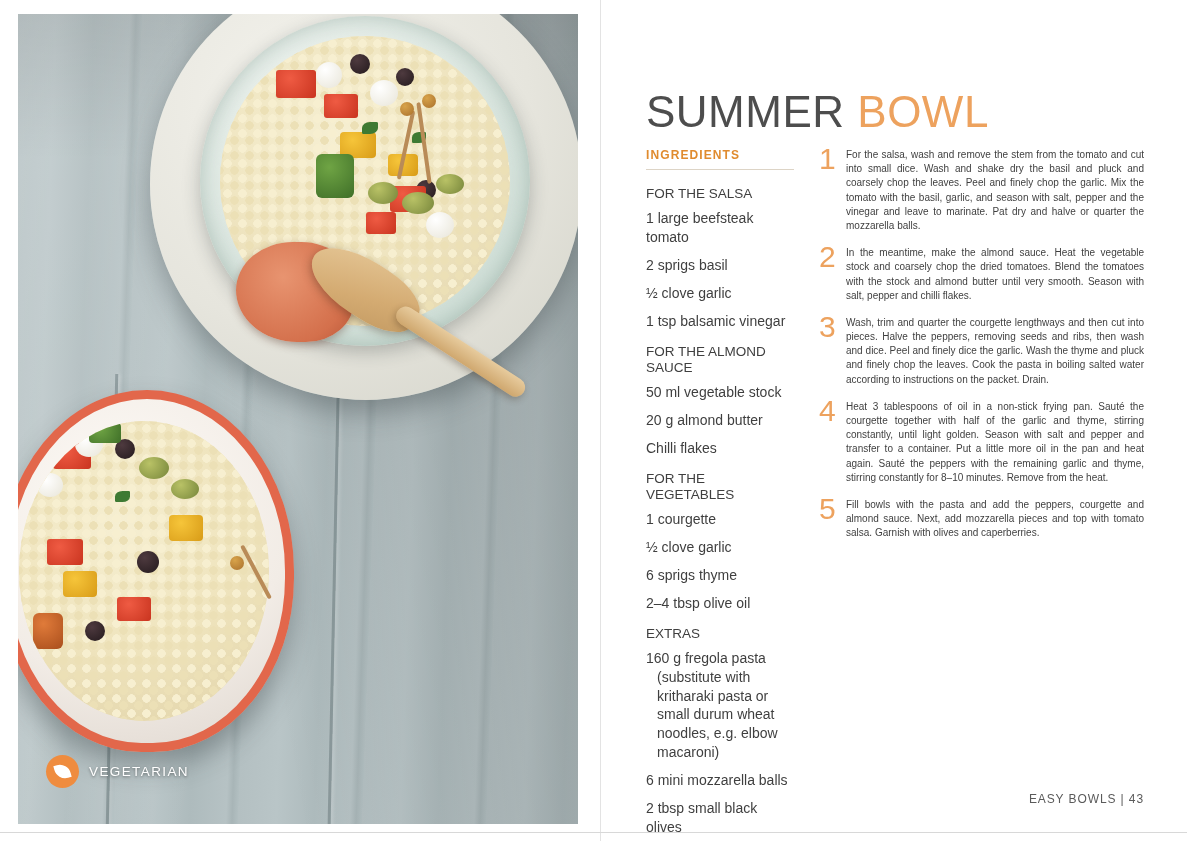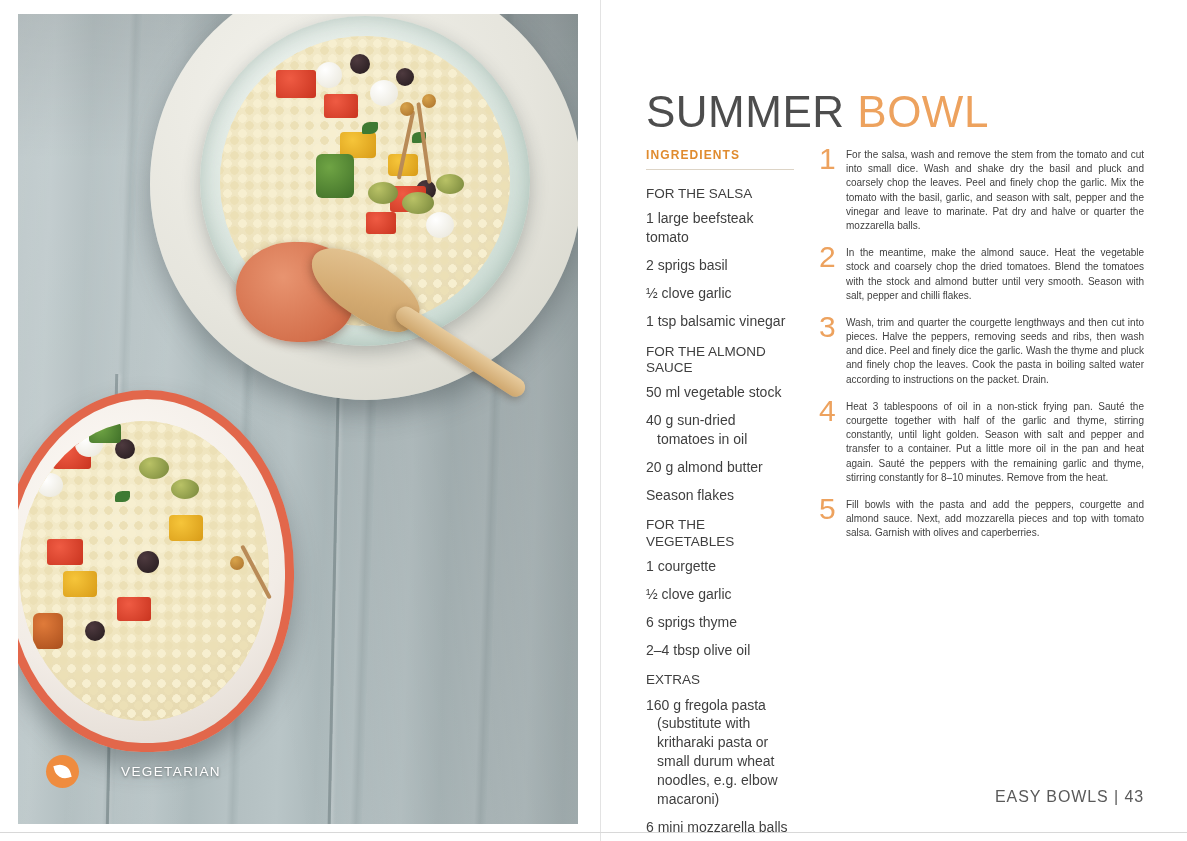--- a/index.html
+++ b/index.html
@@ -201,21 +201,20 @@
     background: #fff;
     border-radius: 0 75% 0 75%;
     transform: rotate(-15deg);
   }
   .veg-label {
     color: #ffffff;
     font-size: 13.5px;
     letter-spacing: 1.4px;
     font-weight: 400;
     text-shadow: 0 1px 3px rgba(0,0,0,0.45);
-    margin-left: 32px;
   }
 
   
   .text-page {
     position: absolute;
     left: 600px;
     top: 0;
     width: 587px;
     height: 841px;
   }
@@ -296,21 +295,21 @@
     line-height: 1.42;
     color: #3f3f3f;
     text-align: justify;
     flex: 1;
   }
 
   .footer {
     position: absolute;
     right: 43px;
     bottom: 35px;
-    font-size: 16px;
+    font-size: 12px;
     letter-spacing: 0.9px;
     color: #5a5a5a;
     padding-left: 21px;
   }
   .bottom-rule {
     position: absolute;
     left: 0; bottom: 8px;
     width: 1187px; height: 1px;
     background: #d8d8d8;
   }
@@ -405,23 +404,22 @@
       <div class="sec-head">INGREDIENTS</div>
 
       <div class="sub-head first">FOR THE SALSA</div>
       <div class="ing-item">1 large beefsteak tomato</div>
       <div class="ing-item">2 sprigs basil</div>
       <div class="ing-item">½ clove garlic</div>
       <div class="ing-item">1 tsp balsamic vinegar</div>
 
       <div class="sub-head">FOR THE ALMOND SAUCE</div>
       <div class="ing-item">50 ml vegetable stock</div>
-      <div class="ing-item hang">40 g sun-dried tomatoes in oil</div>
       <div class="ing-item">20 g almond butter</div>
-      <div class="ing-item">Season flakes</div>
+      <div class="ing-item">Chilli flakes</div>
 
       <div class="sub-head">FOR THE VEGETABLES</div>
       <div class="ing-item">1 courgette</div>
       <div class="ing-item">½ clove garlic</div>
       <div class="ing-item">6 sprigs thyme</div>
       <div class="ing-item">2–4 tbsp olive oil</div>
 
       <div class="sub-head">EXTRAS</div>
       <div class="ing-item hang">160 g fregola pasta (substitute with kritharaki pasta or small durum wheat noodles, e.g. elbow macaroni)</div>
       <div class="ing-item">6 mini mozzarella balls</div>

